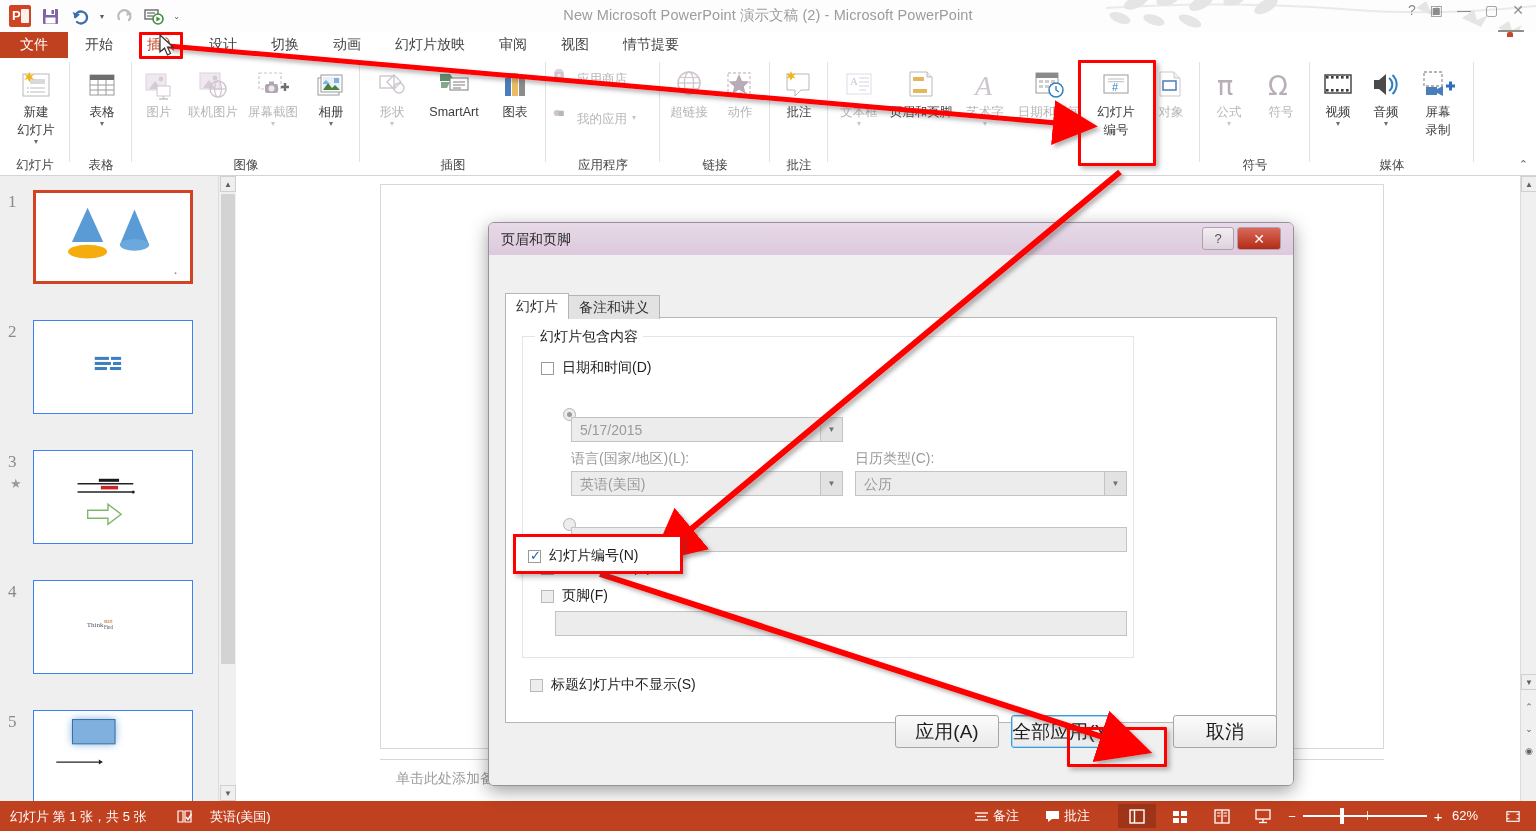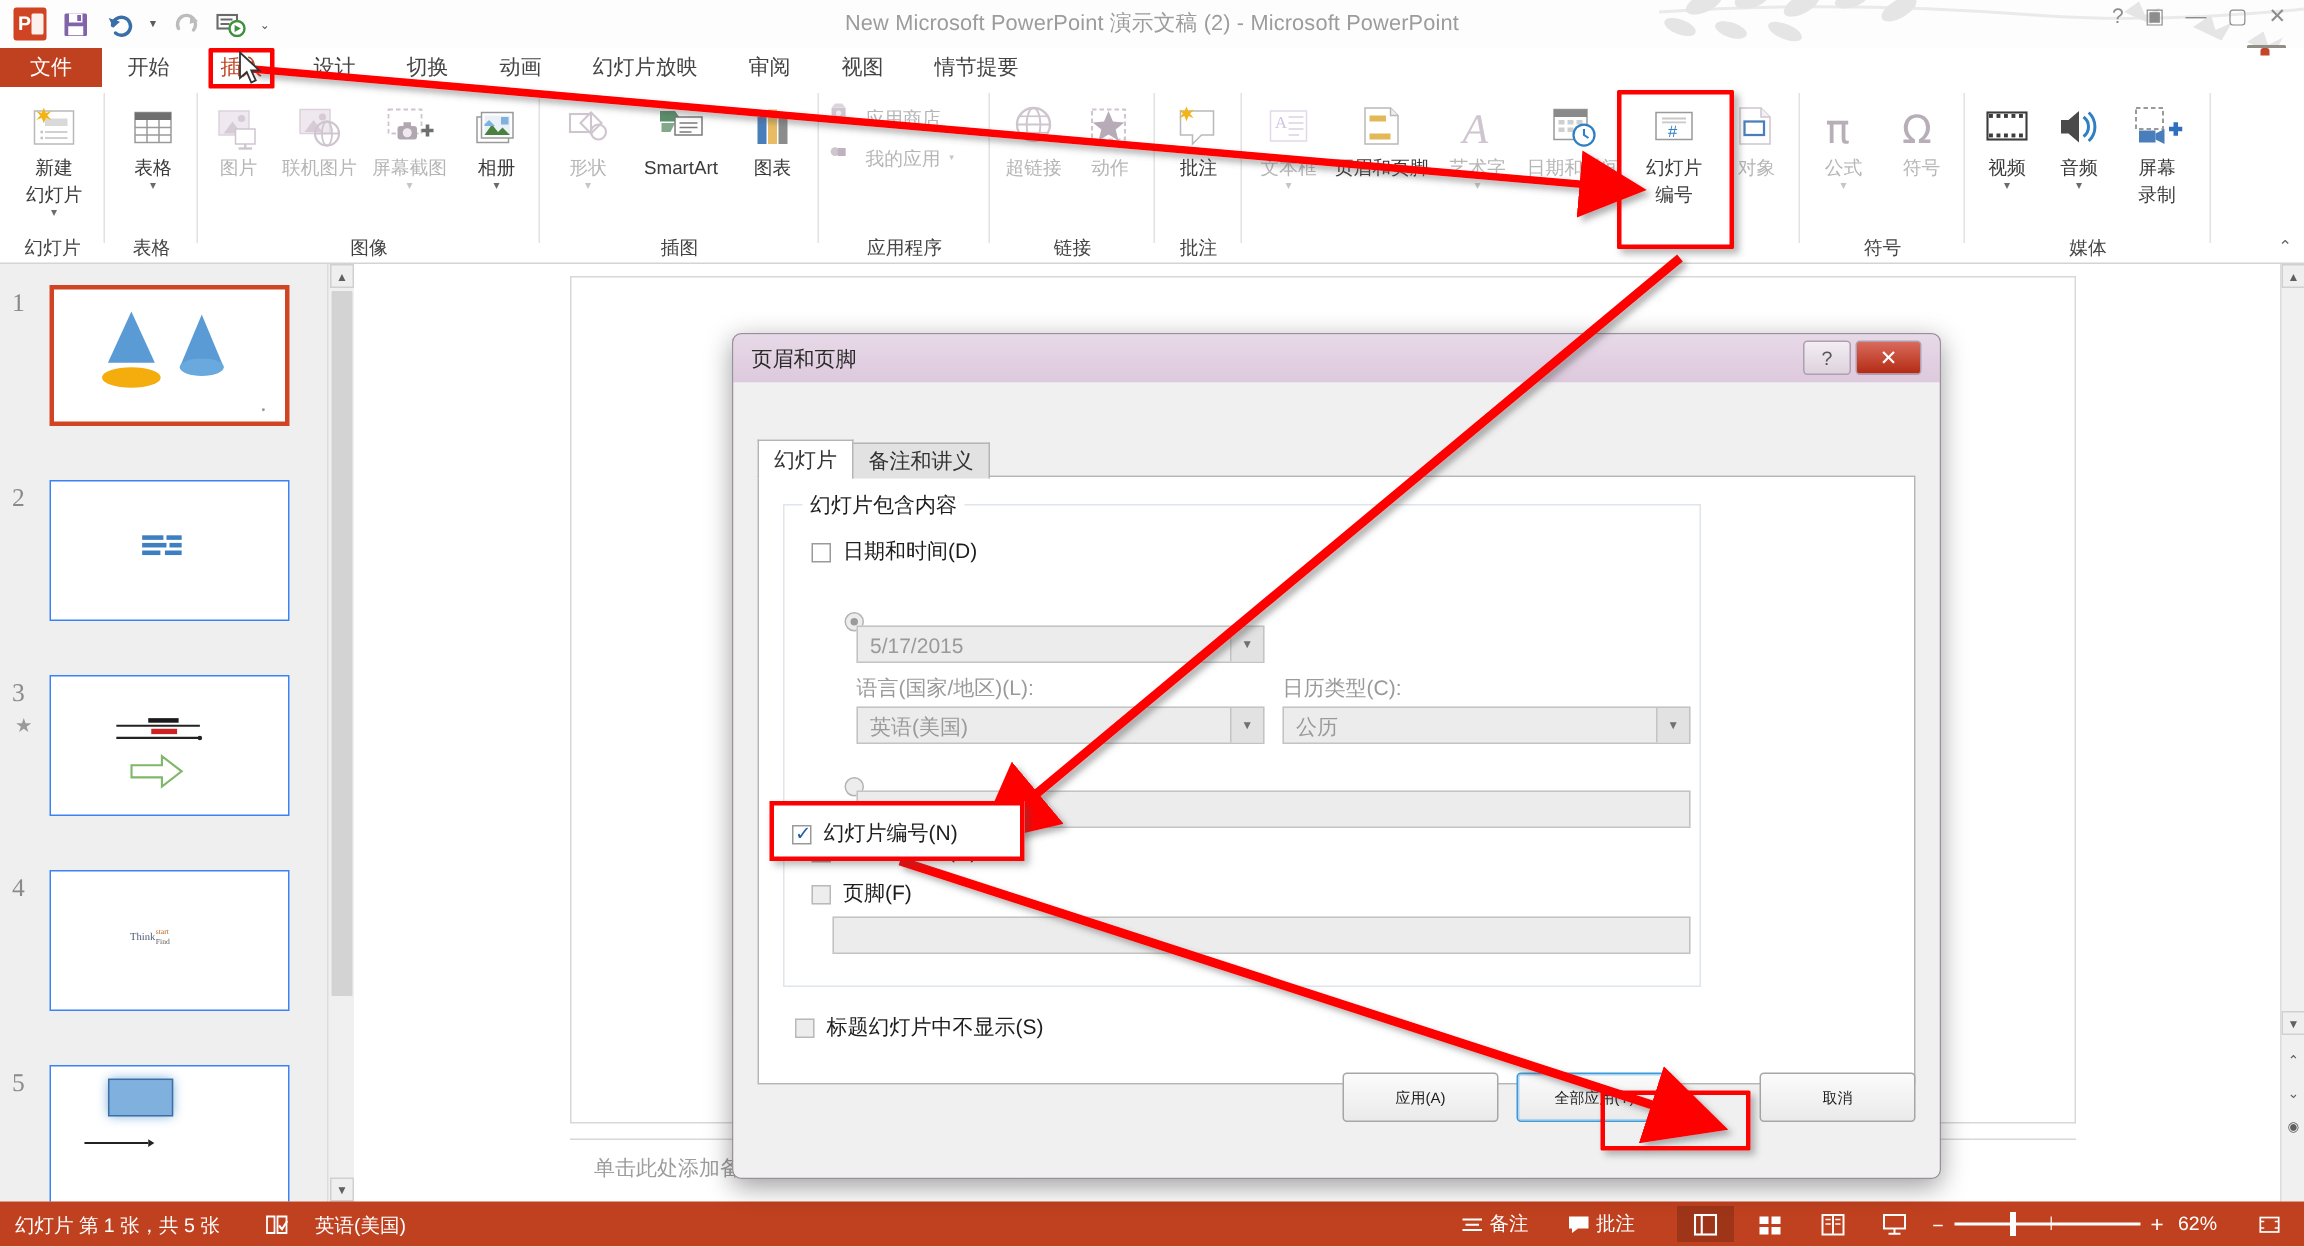--- a/index.html
+++ b/index.html
@@ -129,21 +129,21 @@
       display:flex; align-items:center; justify-content:center; font-size:8px; color:#707070;}
   .txtbox { position:absolute; height:25px; background:#ececec; border:1px solid #c3c3c3; }
   .txtbox .tv { position:absolute; left:8px; top:4px; font-size:14px; color:#9a9a9a; }
   .previewbox { position:absolute; right:16px; top:18px; width:146px; height:130px; border:1px solid #dfe5ea; }
   .pvlegend { position:absolute; left:10px; top:-9px; background:#fff; padding:0 5px; font-size:14px; color:#1d1d1d; }
   .pvslide { position:absolute; left:20px; top:16px; width:106px; height:92px; background:#fff; border:1px solid #8a8a8a; }
   .pvbar { position:absolute; bottom:4px; height:7px; background:#fff; border:1px solid #2a2a2a; }
   .dlgfoot { position:absolute; left:0; right:0; bottom:0; height:84px; }
   .dbtn { position:absolute; top:14px; height:33px; background:linear-gradient(#fbfbfb,#eaeaea);
       border:1px solid #a6a6a6; border-radius:3px; display:flex; align-items:center; justify-content:center;
-      font-size:10px; color:#1d1d1d; cursor:pointer; }
+      font-size:19px; color:#1d1d1d; cursor:pointer; }
   .dbtn.focus { border:1px solid #3b9ad9; box-shadow:0 0 0 1px #aad4f0 inset; }
 
   
   .annbox { position:absolute; border:3px solid #f00; border-radius:1px; pointer-events:none; }
   .annwhite { position:absolute; background:#fff; border:3px solid #f00; }
   svg.ann { position:absolute; left:0; top:0; width:1536px; height:831px; pointer-events:none; }
   .cursor { position:absolute; pointer-events:none; }
 </style>
 </head>
 <body>
@@ -383,21 +383,21 @@
         <div class="itm dis" style="left: 552px; width: 104px; top: 8px;">
           <div style="display:flex;align-items:center;gap:5px">
             <span><svg width="20" height="20" viewBox="0 0 34 34">
                 <rect x="4" y="10" width="16" height="13" fill="#cfc5cf"></rect>
                 <path d="M4 10 l4-5 h8 l4 5 z" fill="#dcd4dc"></path>
                 <circle cx="12" cy="16" r="3" fill="#efe9ef"></circle>
               </svg></span>
             <span class="lb">应用商店</span>
           </div>
         </div>
-        <div class="itm dis" style="left: 552px; width: 104px; top: 36px; font-family: Liberation Mono, monospace;">
+        <div class="itm dis" style="left: 552px; width: 104px; top: 48px;">
           <div style="display:flex;align-items:center;gap:5px">
             <span><svg width="20" height="20" viewBox="0 0 34 34">
                 <path d="M3 12 a5 5 0 0 1 10 0 a5 5 0 0 1 -10 0" fill="#cfc5cf"></path>
                 <rect x="11" y="8" width="9" height="9" fill="#bdb2bd"></rect>
               </svg></span>
             <span class="lb">我的应用</span>
             <span class="car">▾</span>
           </div>
         </div>
         <div class="grp" style="left: 660px; width: 110px;">

